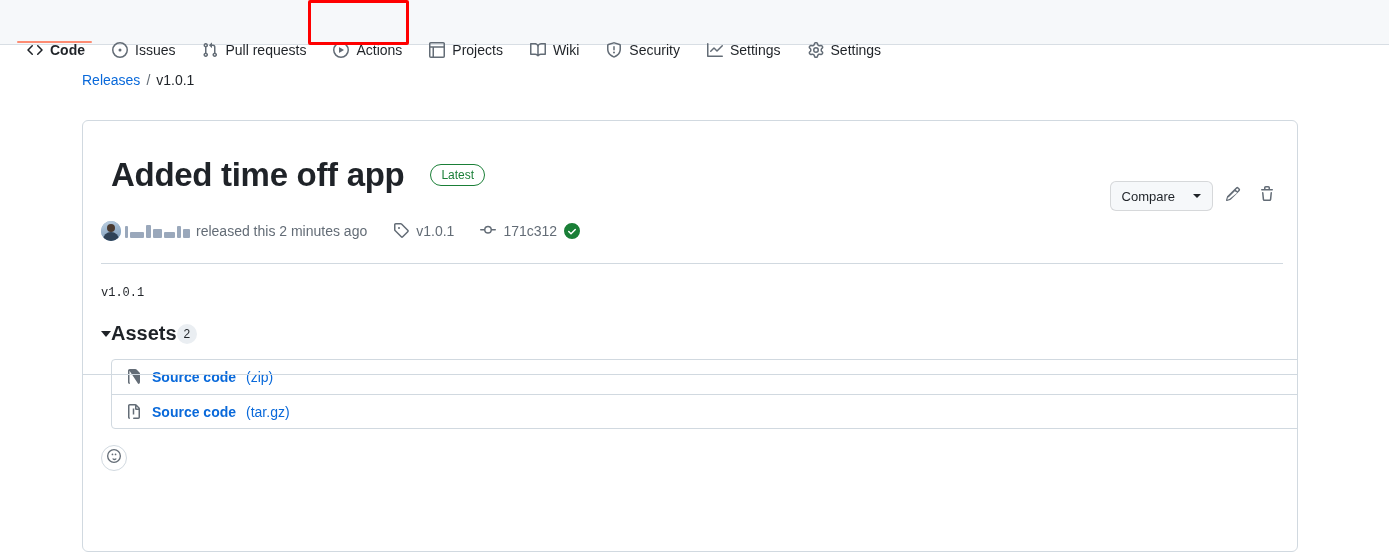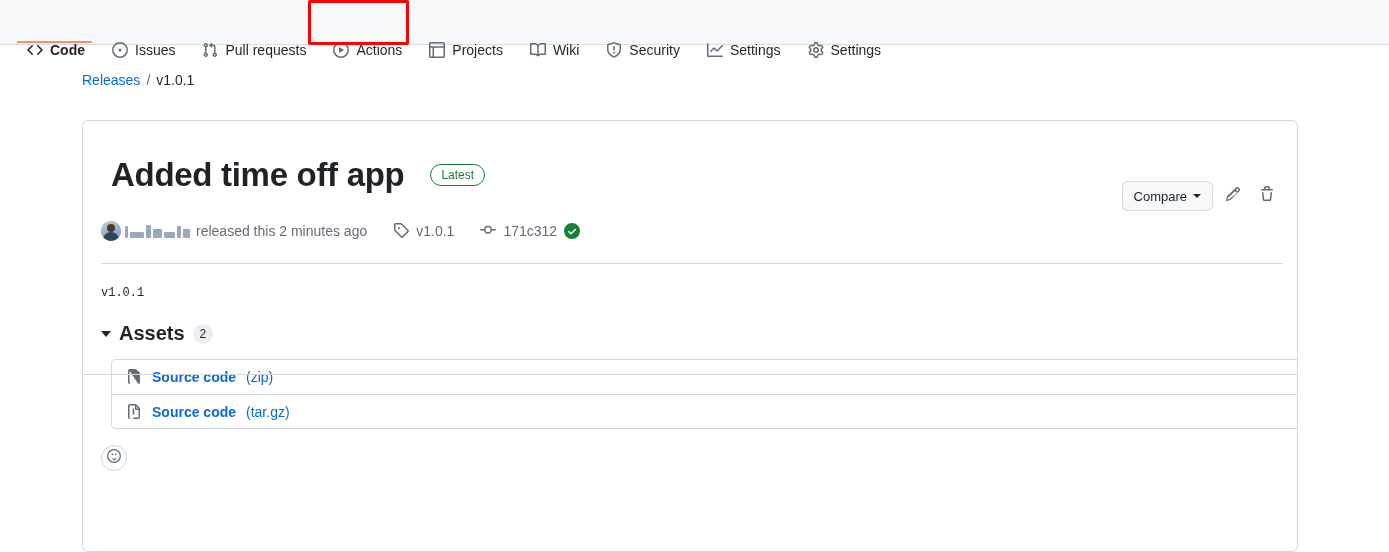--- a/index.html
+++ b/index.html
@@ -137,21 +137,21 @@
     position: absolute;
     right: 16px;
     top: 34px;
     display: flex;
     align-items: center;
     gap: 6px;
   }
   .btn-compare {
     display: inline-flex;
     align-items: center;
-    gap: 4px;
+    gap: 16px;
     height: 30px;
     padding: 0 11px;
     background: #f6f8fa;
     border: 1px solid rgba(31,35,40,0.15);
     border-radius: 6px;
     font-size: 13px;
     color: #1f2328;
     cursor: pointer;
     white-space: nowrap;
   }
@@ -257,21 +257,20 @@
     top: 227px;
     width: 1214px;
     height: 1px;
     background: #d1d9e0;
   }
 
   .assets-section { padding-top: 20px; }
   .assets-header {
     display: flex;
     align-items: center;
-    gap: 8px;
     padding-left: 2px;
     cursor: pointer;
   }
   .tri {
     width: 0; height: 0;
     border-left: 5px solid transparent;
     border-right: 5px solid transparent;
     border-top: 6px solid #1f2328;
     display: inline-block;
   }

